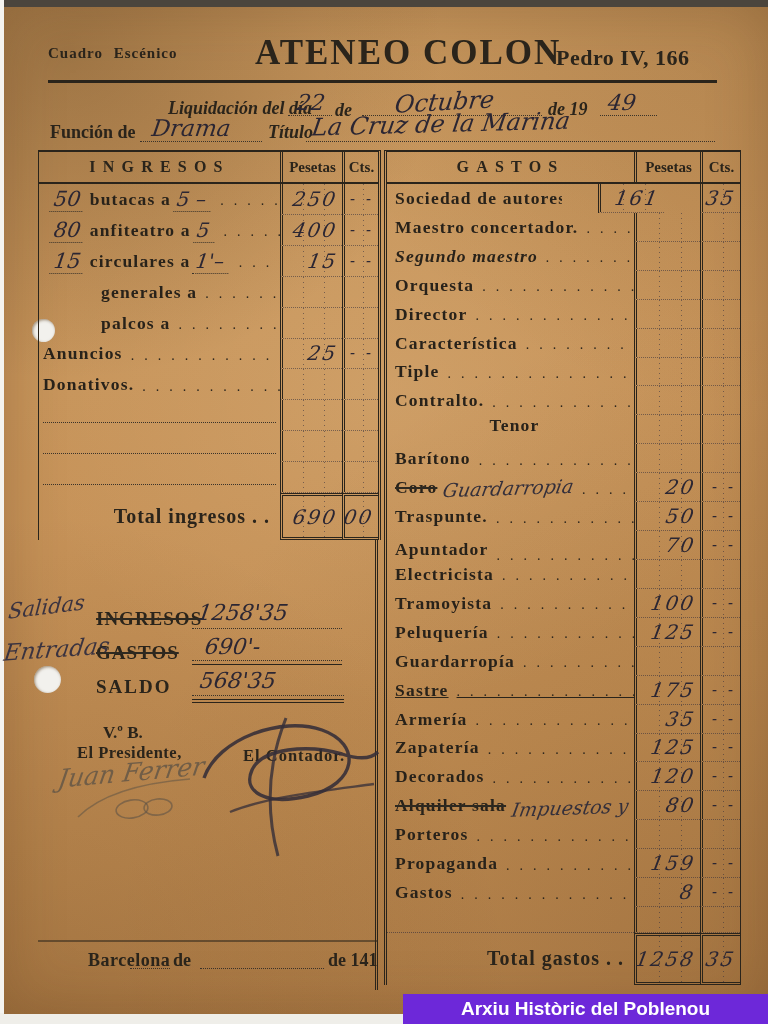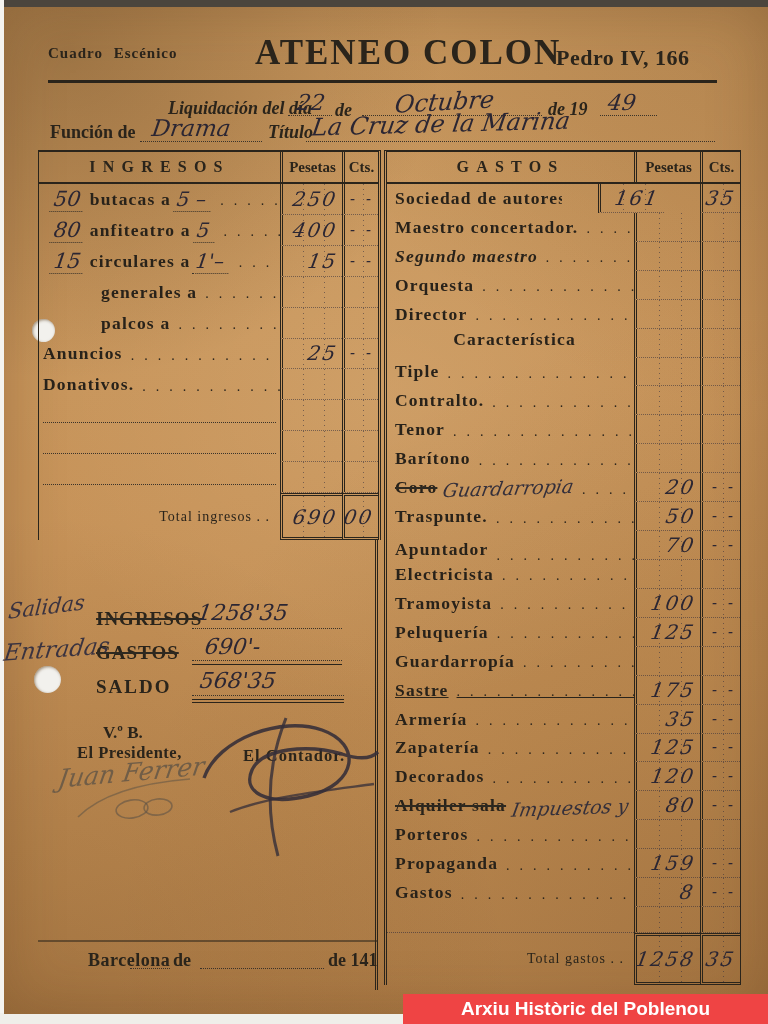--- a/index.html
+++ b/index.html
@@ -82,21 +82,21 @@
   #ingresos-table .cts{width:36px;background-position:18px 0;}
   #gastos-table .pes{width:66px;background-position:22px 0,44px 0;}
   #gastos-table .cts{width:40px;background-position:20px 0;}
   .blankline{border-bottom:1.6px dotted var(--ink-soft);height:1px;flex:1;margin:0 4px;align-self:flex-end;margin-bottom:8px;}
   .hw-qty{font-size:21px;margin-right:6px;border-bottom:1.4px dotted var(--ink-soft);padding:0 3px;}
   .hw-price{font-size:20px;margin-left:4px;border-bottom:1.4px dotted var(--ink-soft);padding:0 6px 0 2px;}
   .hw-note{font-family:"DejaVu Serif",serif;font-style:italic;font-size:19px;color:#35303b;transform:rotate(-2deg) skewX(-12deg);margin-left:6px;white-space:nowrap;}
   .struck{text-decoration:line-through;text-decoration-thickness:2px;text-decoration-color:#2e2920;}
   .trow{display:flex;flex:none;align-items:stretch;}
   .trow .desc{justify-content:flex-end;padding-right:10px;}
-  .trow .tlabel{font-weight:400;font-size:14px;letter-spacing:1px;}
+  .trow .tlabel{font-weight:700;font-size:20px;letter-spacing:1px;}
   .trow .money{border-top:3px double var(--ink);border-bottom:3px double var(--ink);}
   .divider-cont{position:absolute;left:375px;top:540px;width:6px;height:450px;border-left:3px double var(--ink);}
 
   
   .note-hw{position:absolute;font-family:"DejaVu Serif",serif;font-style:italic;font-size:21px;color:#3a3340;white-space:nowrap;}
   .sum-label{position:absolute;font-weight:700;font-size:19px;letter-spacing:1px;}
   .sum-val{position:absolute;font-size:22px;white-space:nowrap;}
   .uline{position:absolute;height:0;border-bottom:1.6px dotted var(--ink-soft);}
   .uline2{position:absolute;height:4px;border-top:1.4px solid var(--ink);border-bottom:1.4px solid var(--ink);}
 
@@ -106,21 +106,21 @@
   .cont-label{position:absolute;left:243px;top:746px;font-weight:700;font-size:16.5px;letter-spacing:1px;}
   .pres-sig{position:absolute;left:58px;top:758px;font-family:"DejaVu Serif",serif;font-style:italic;font-size:25px;color:rgba(95,84,70,.8);transform:rotate(-5deg) skewX(-14deg);white-space:nowrap;}
   .sig-svg{position:absolute;pointer-events:none;}
 
   
   .bcn-rule{position:absolute;left:38px;top:940px;width:340px;height:1.6px;background:rgba(45,38,28,.55);}
   .bcn-city{position:absolute;left:52px;top:950px;font-weight:700;font-size:18px;letter-spacing:.5px;margin-left:36px;}
   .bcn-de1{position:absolute;left:173px;top:950px;font-weight:700;font-size:18px;}
   .bcn-de2{position:absolute;left:328px;top:950px;font-weight:700;font-size:18px;}
 
-  .watermark{position:absolute;left:403px;top:994px;width:365px;height:30px;background:#ef4444;z-index:5;display:flex;align-items:center;justify-content:center;}
+  .watermark{position:absolute;left:403px;top:994px;width:365px;height:30px;background:#6d28d9;z-index:5;display:flex;align-items:center;justify-content:center;}
   .watermark span{color:#fff;font-family:"Liberation Sans",sans-serif;font-weight:700;font-size:19px;white-space:nowrap;}
 </style>
 </head>
 <body>
 
 <div class="page">
   <div class="edge-top"></div>
   <div class="edge-left"></div>
   <div class="edge-bottom"></div>
   <div class="paper"></div>
@@ -312,45 +312,45 @@
         </div>
         <div class="lrow" style="height: 29px;">
           <div class="desc" style="padding-left: 8px;">
             <span class="plabel">Director</span>
             <span class="leader">............................</span>
           </div>
           <div class="money pes"></div>
           <div class="money cts"></div>
         </div>
         <div class="lrow" style="height: 29px;">
+          <div class="desc" style="padding-left: 8px;">
+            <span class="plabel">Característica</span>
+            <span class="leader">............................</span>
+          </div>
+          <div class="money pes"></div>
+          <div class="money cts"></div>
+        </div>
+        <div class="lrow" style="height: 29px;">
+          <div class="desc" style="padding-left: 8px;">
+            <span class="plabel">Tiple</span>
+            <span class="leader">............................</span>
+          </div>
+          <div class="money pes"></div>
+          <div class="money cts"></div>
+        </div>
+        <div class="lrow" style="height: 29px;">
+          <div class="desc" style="padding-left: 8px;">
+            <span class="plabel">Contralto.</span>
+            <span class="leader">............................</span>
+          </div>
+          <div class="money pes"></div>
+          <div class="money cts"></div>
+        </div>
+        <div class="lrow" style="height: 29px;">
           <div class="desc" style="padding-left: 8px; flex-direction: column;">
-            <span class="plabel">Característica</span>
-            <span class="leader">............................</span>
-          </div>
-          <div class="money pes"></div>
-          <div class="money cts"></div>
-        </div>
-        <div class="lrow" style="height: 29px;">
-          <div class="desc" style="padding-left: 8px;">
-            <span class="plabel">Tiple</span>
-            <span class="leader">............................</span>
-          </div>
-          <div class="money pes"></div>
-          <div class="money cts"></div>
-        </div>
-        <div class="lrow" style="height: 29px;">
-          <div class="desc" style="padding-left: 8px;">
-            <span class="plabel">Contralto.</span>
-            <span class="leader">............................</span>
-          </div>
-          <div class="money pes"></div>
-          <div class="money cts"></div>
-        </div>
-        <div class="lrow" style="height: 29px;">
-          <div class="desc" style="padding-left: 8px;">
             <span class="plabel">Tenor</span>
             <span class="leader">............................</span>
           </div>
           <div class="money pes"></div>
           <div class="money cts"></div>
         </div>
         <div class="lrow" style="height: 29px;">
           <div class="desc" style="padding-left: 8px;">
             <span class="plabel">Barítono</span>
             <span class="leader">............................</span>

